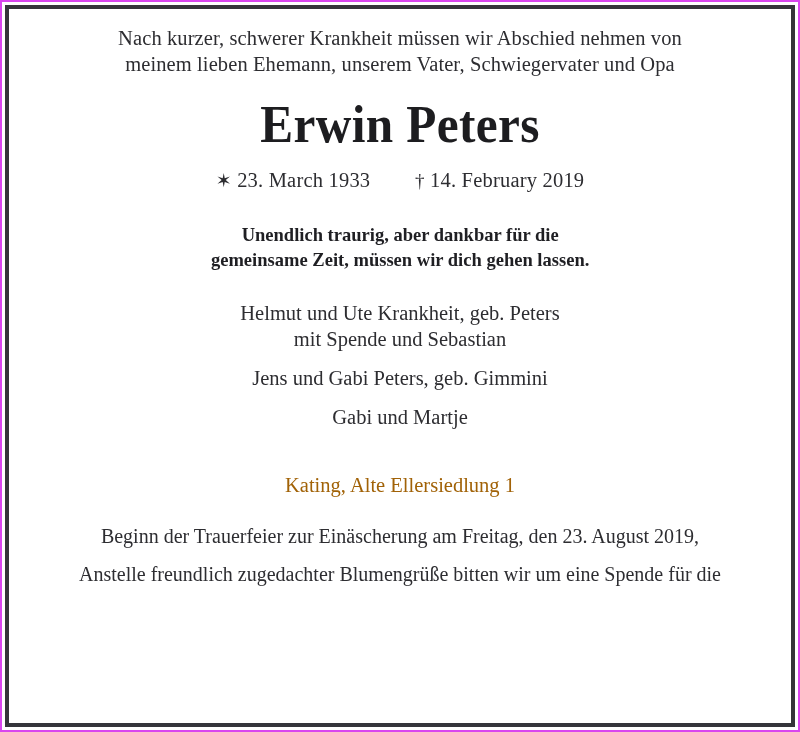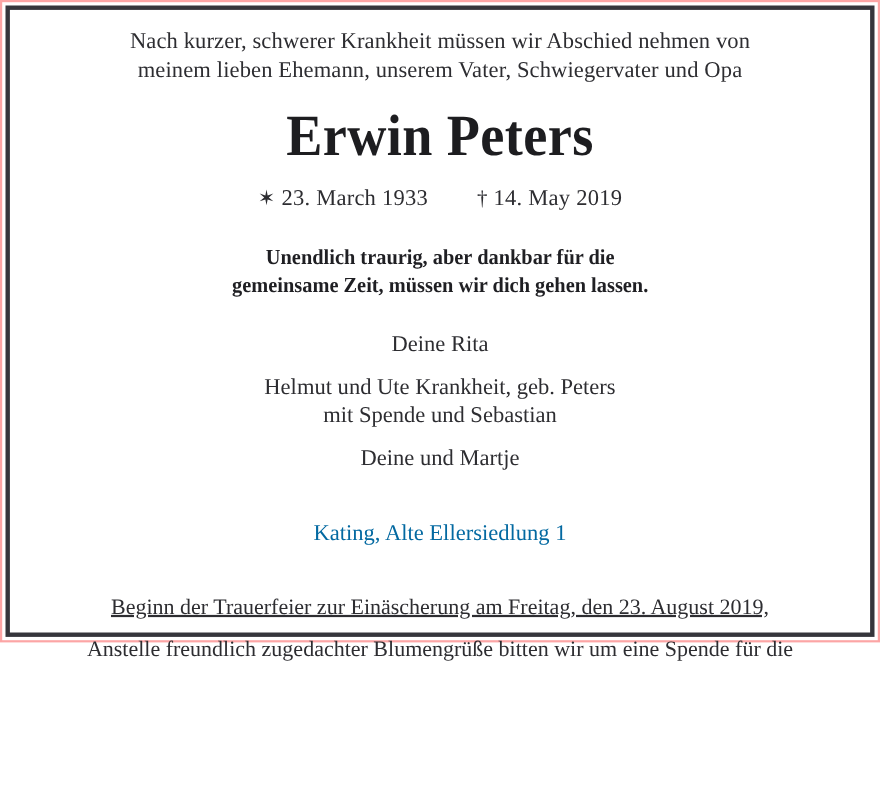--- a/index.html
+++ b/index.html
@@ -13,22 +13,22 @@
     height: 732px;
     overflow: hidden;
     font-family: "Liberation Serif", "DejaVu Serif", serif;
     color: #2b2b2e;
   }
 
   
   .notice-frame {
     box-sizing: border-box;
     width: 800px;
-    height: 584px;
-    border: 2px solid #fca5a5;   
+    height: 732px;
+    border: 2px solid #d946ef;   
     padding: 3px;                
     background: #ffffff;
   }
   .notice-inner {
     box-sizing: border-box;
     width: 100%;
     height: 100%;
     border: 4px solid #35353b;   
     background: #ffffff;
     padding: 16px 26px 12px 26px;
@@ -91,71 +91,69 @@
     line-height: 26px;
     color: #2d2d31;
     margin-top: 28px;
   }
   .mourner-group { margin-top: 13px; }
   .mourner-group:first-child { margin-top: 0; }
 
   .address {
     font-size: 20.5px;
     line-height: 26px;
-    color: #0369a1;
+    color: #a16207;
     margin-top: 42px;
   }
 
   .details {
     font-size: 20px;
     line-height: 26px;
     color: #2d2d31;
     margin-top: 25px;
   }
   .detail-block { margin-top: 12px; }
-  .detail-block:first-child { margin-top: 16px; text-decoration: underline; }
+  .detail-block:first-child { margin-top: 0; }
 </style>
 </head>
 <body>
 
 <div class="notice-frame">
   <div class="notice-inner">
 
     <div>
       <div class="line intro">Nach kurzer, schwerer Krankheit müssen wir Abschied nehmen von</div>
       <div class="line intro">meinem lieben Ehemann, unserem Vater, Schwiegervater und Opa</div>
     </div>
 
     <div class="line deceased-name">Erwin Peters</div>
 
     <div class="line dates">
       <span class="sym">✶</span>
       <span>23. March 1933</span>
       <span class="gap"></span>
       <span class="sym">†</span>
-      <span>14. May 2019</span>
+      <span>14. February 2019</span>
     </div>
 
     <div class="verse">
       <div class="line">Unendlich traurig, aber dankbar für die</div>
       <div class="line">gemeinsame Zeit, müssen wir dich gehen lassen.</div>
     </div>
 
     <div class="mourners">
       <div class="mourner-group">
-        <div class="line">Deine Rita</div>
-      </div>
-      <div class="mourner-group">
         <div class="line">Helmut und Ute Krankheit, geb. Peters</div>
         <div class="line">mit Spende und Sebastian</div>
       </div>
       <div class="mourner-group">
+        <div class="line">Jens und Gabi Peters, geb. Gimmini</div>
       </div>
       <div class="mourner-group">
-        <div class="line">Deine und Martje</div>
+        <div class="line">Gabi und Martje</div>
       </div>
     </div>
 
     <div class="line address">Kating, Alte Ellersiedlung 1</div>
 
     <div class="details">
       <div class="detail-block">
         <div class="line">Beginn der Trauerfeier zur Einäscherung am Freitag, den 23. August 2019,</div>
       </div>
       <div class="detail-block">

